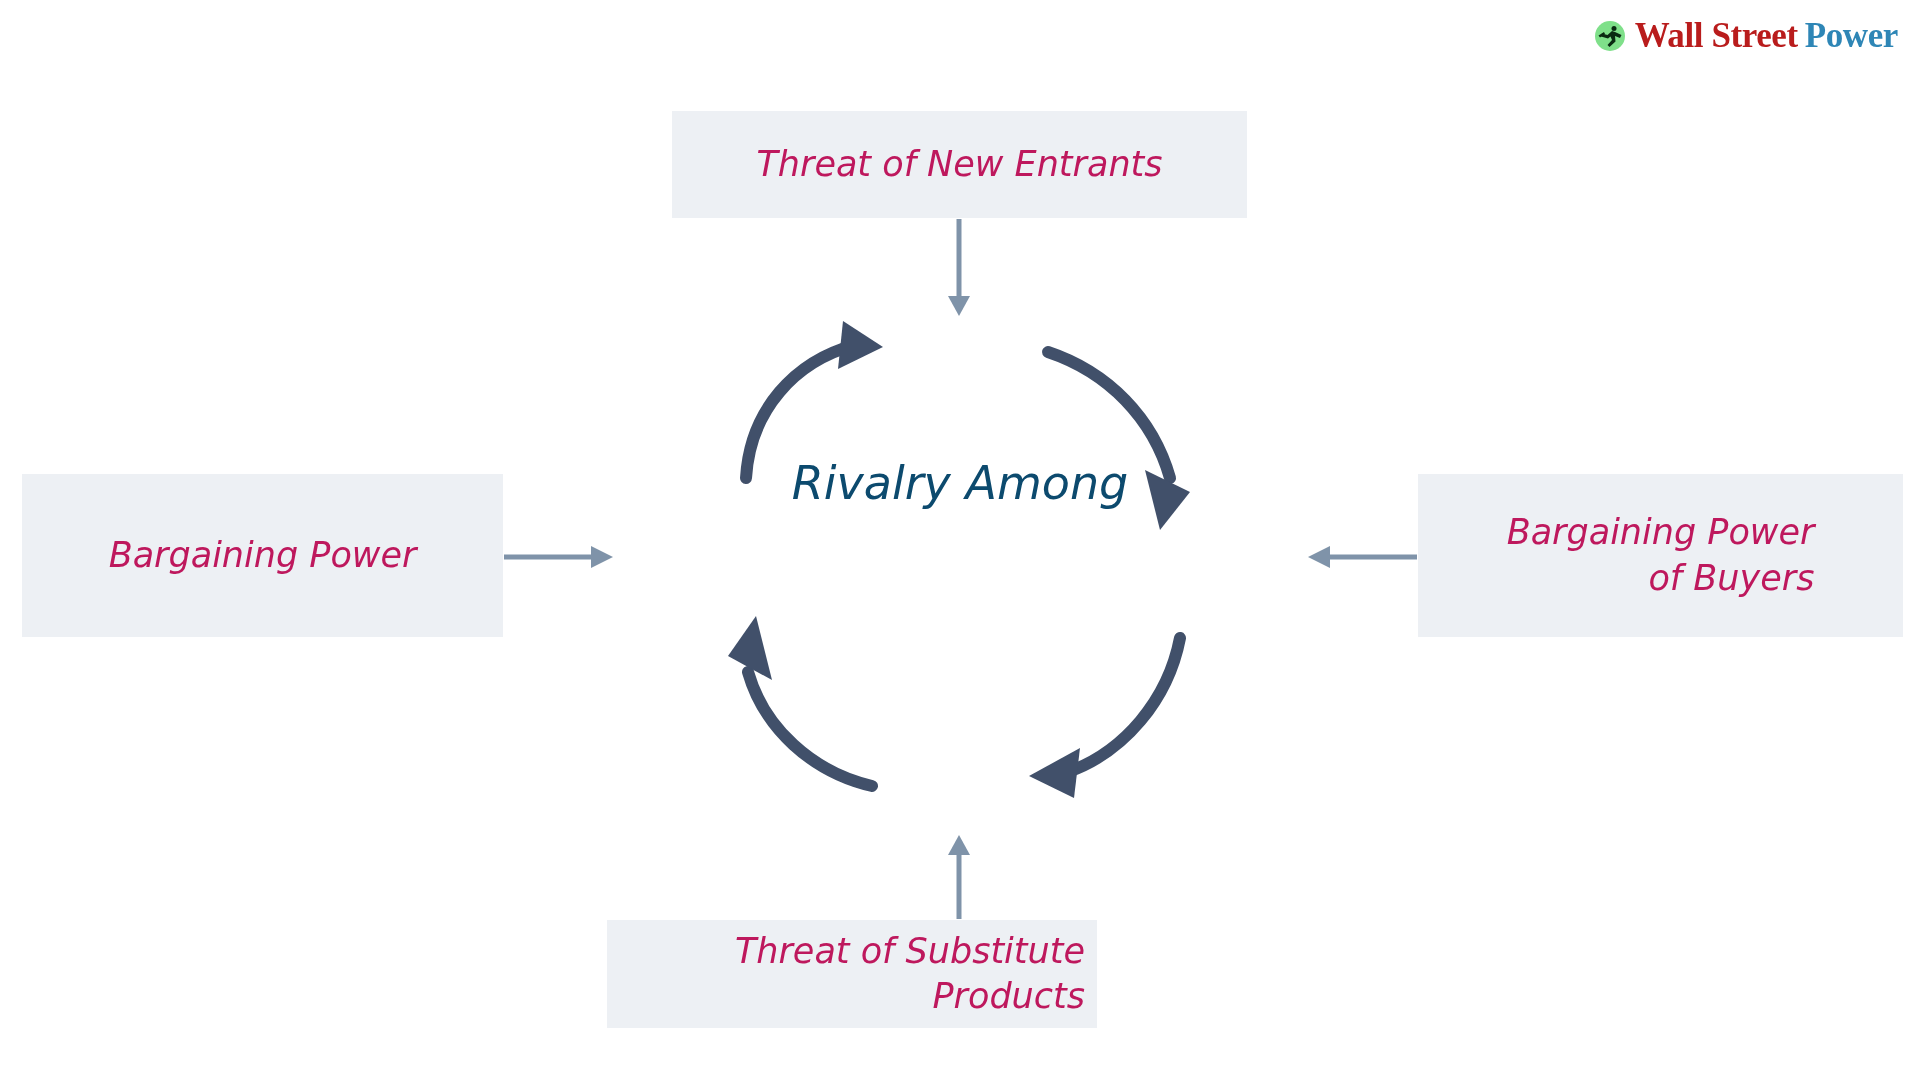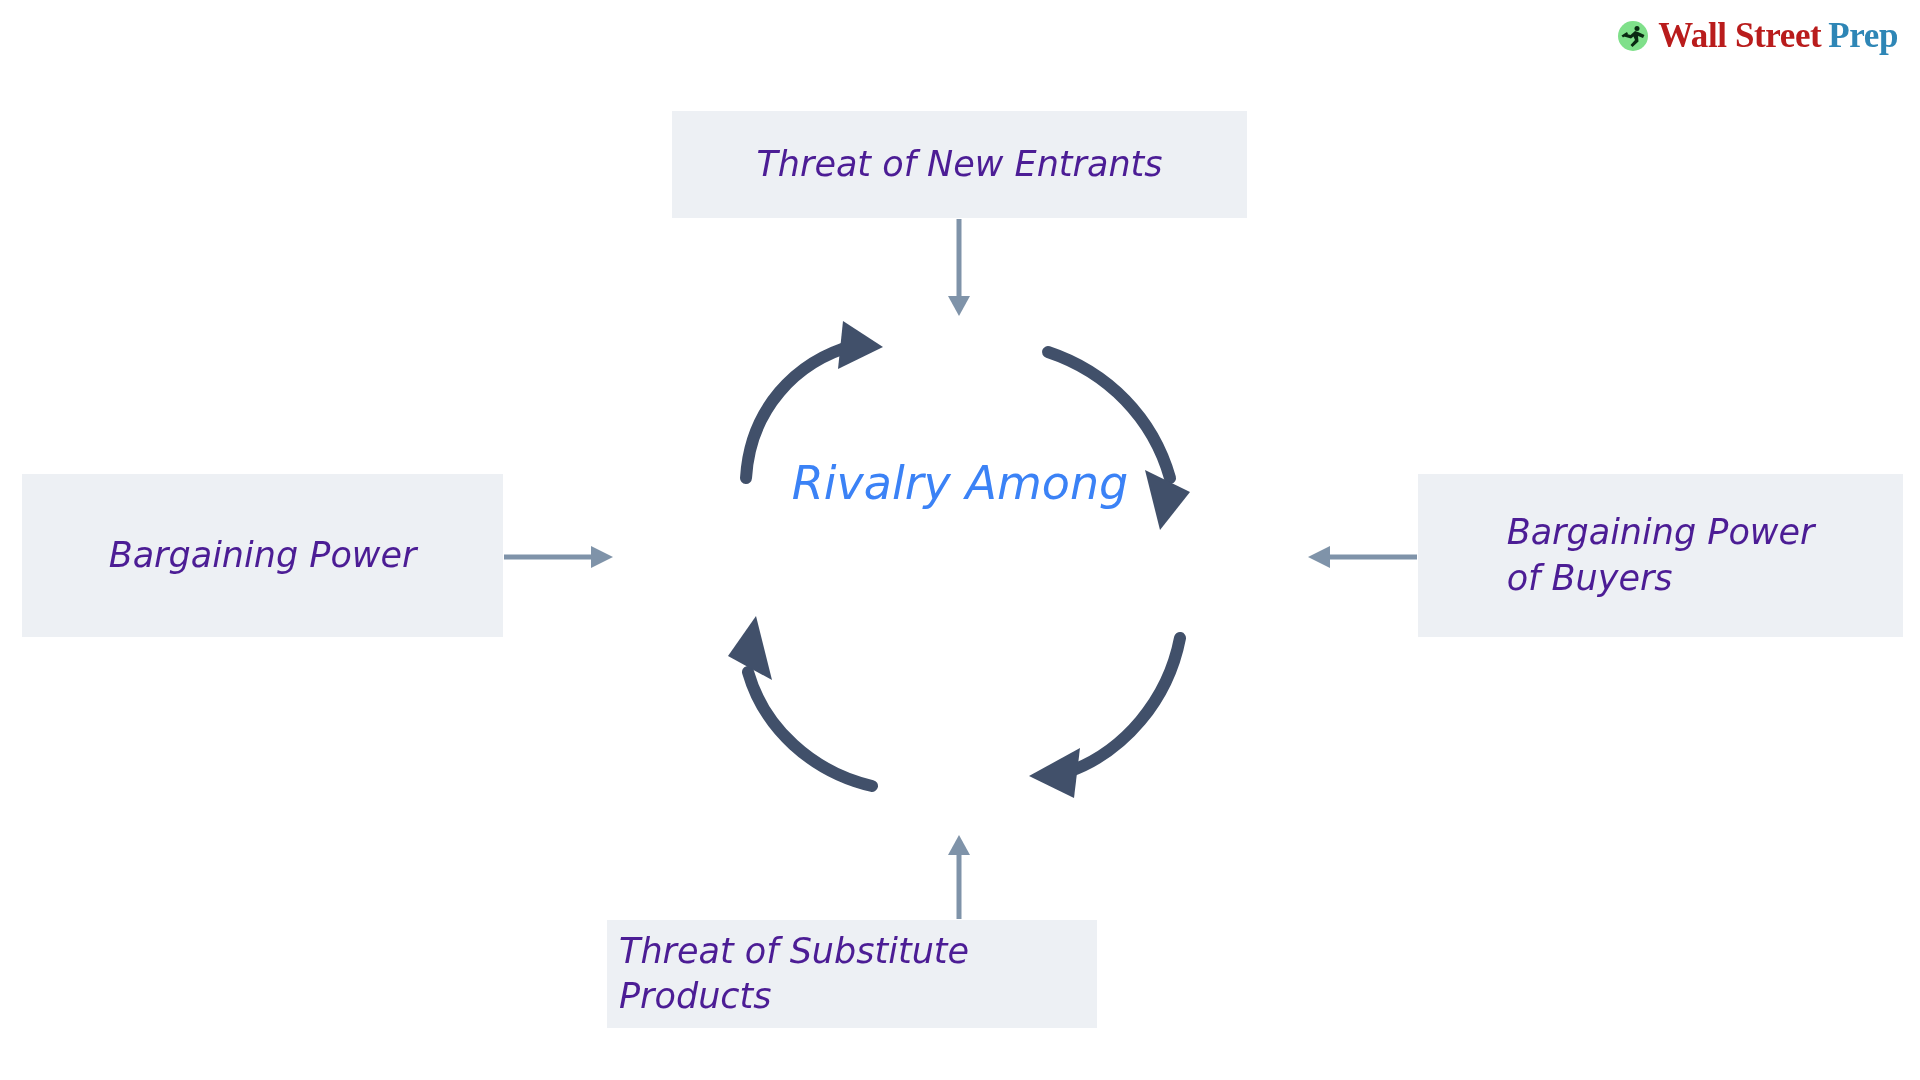--- a/index.html
+++ b/index.html
@@ -47,23 +47,23 @@
   .logo-text .lt-dark { color: #b91c1c; }
   .logo-text .lt-blue { color: #2e86b6; margin-left: 7px; }
 
   
   .force-box {
     position: absolute;
     background: #edf0f4;
     display: flex;
     align-items: center;
     justify-content: center;
-    text-align: left;
+    text-align: right;
     box-sizing: border-box;
-    color: #4c1d95;
+    color: #be185d;
     font-family: "DejaVu Sans", sans-serif;
     font-style: italic;
     font-size: 35px;
     line-height: 1.30;
     padding: 6px 12px;
   }
 
   #box-new-entrants {
     left: 672px;
     top: 111px;
@@ -91,21 +91,21 @@
 
   .force-box .line2 { display: block; }
 
   
   #center-label {
     position: absolute;
     left: 700px;
     top: 455px;
     width: 520px;
     text-align: center;
-    color: #3b82f6;
+    color: #0c4a6e;
     font-family: "DejaVu Sans", sans-serif;
     font-style: italic;
     font-size: 46px;
     line-height: 1.22;
     pointer-events: none;
   }
   #center-label span { display: block; }
 
   
   #arrow-layer {
@@ -124,21 +124,21 @@
   <div class="logo">
     <svg class="logo-mark" viewBox="0 0 64 64">
       <circle cx="32" cy="32" r="30" fill="#7fe08a"></circle>
       <g fill="#0a2a12">
         <circle cx="40" cy="17" r="5"></circle>
         <path d="M36 22 L27 30 L16 27 L14 33 L28 37 L33 33 L36 40 L27 50 L31 54 L43 43 L42 32 L52 36 L55 30 L42 24 Z"></path>
         <path d="M9 31 L20 24 L22 28 L12 35 Z"></path>
       </g>
     </svg>
     <div class="logo-text">
-      <span class="lt-dark">Wall Street</span><span class="lt-blue">Prep</span>
+      <span class="lt-dark">Wall Street</span><span class="lt-blue">Power</span>
     </div>
   </div>
 
   <svg id="arrow-layer" viewBox="0 0 1920 1080">
     <defs>
       <marker id="mk-down" markerWidth="10" markerHeight="10" refX="5" refY="9" orient="auto" markerUnits="userSpaceOnUse">
         <path d="M0.5,0 L9.5,0 L5,9.5 Z" fill="#7f93a9"></path>
       </marker>
       <marker id="mk-up" markerWidth="10" markerHeight="10" refX="5" refY="9" orient="auto" markerUnits="userSpaceOnUse">
         <path d="M0.5,0 L9.5,0 L5,9.5 Z" fill="#7f93a9"></path>

